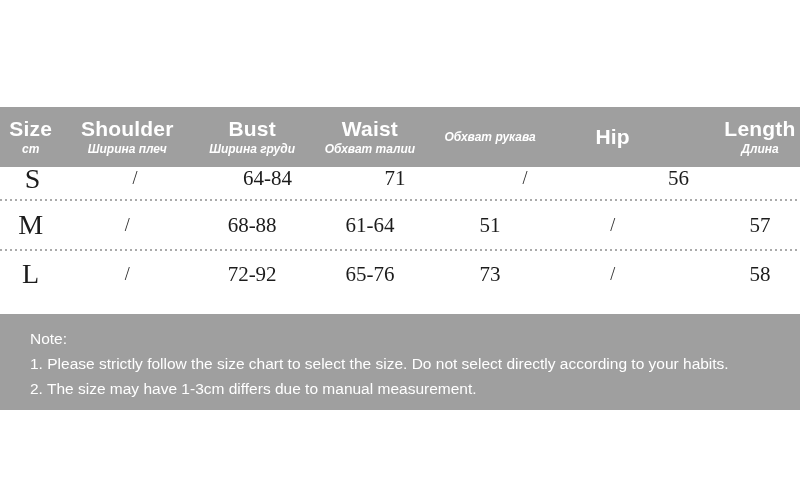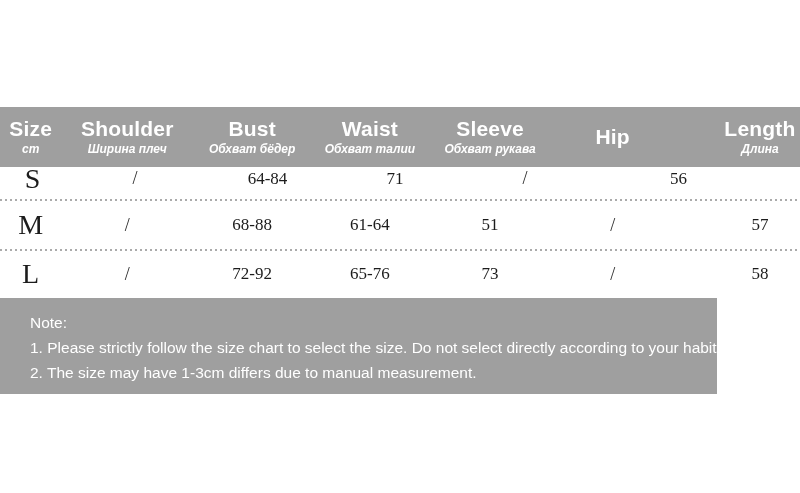--- a/index.html
+++ b/index.html
@@ -24,62 +24,61 @@
   .c3 { width:125px; } .c4 { width:130px; } .c5 { width:130px; } .c6 { width:85px;margin-left:46px; }
 
   
   .row {
     position:absolute; left:0; width:800px; display:flex; align-items:center;
     font-family:"Liberation Serif", serif; color:#1c1c1c;
   }
   .row-s { top:158px; height:41px; }
   .row-m { top:201px; height:48px; }
   .row-l { top:251px; height:46px; }
-  .cell { text-align:center; font-size:17px; }
+  .cell { text-align:center; font-size:21px; }
   .cell.size { font-size:28px; }
   .cell.slash { font-size:18px; color:#2a2a2a; }
 
   .dotline {
     position:absolute; left:0; width:800px; height:2px;
     background:repeating-linear-gradient(to right, #aaaaaa 0 2px, transparent 2px 5px);
   }
   .dot1 { top:199px; }
   .dot2 { top:249px; }
 
   
   .note-band {
-    position:absolute; top:298px; left:0; width:717px; height:96px;
+    position:absolute; top:314px; left:0; width:800px; height:96px;
     background:#9f9f9f; color:#ffffff; padding:12px 20px 0 30px;
   }
   .note-band p { font-size:15.5px; line-height:25px; white-space:nowrap; }
 </style>
 </head>
 <body>
 
 <div class="sheet">
 
   <div class="header-band">
     <div class="hcell c0">
       <span class="en">Size</span>
       <span class="sub">cm</span>
     </div>
     <div class="hcell c1">
       <span class="en">Shoulder</span>
       <span class="sub">Ширина плеч</span>
     </div>
     <div class="hcell c2">
       <span class="en">Bust</span>
-      <span class="sub">Обхват бёдер</span>
+      <span class="sub">Ширина груди</span>
     </div>
     <div class="hcell c3">
       <span class="en">Waist</span>
       <span class="sub">Обхват талии</span>
     </div>
     <div class="hcell c4">
-      <span class="en">Sleeve</span>
       <span class="sub">Обхват рукава</span>
     </div>
     <div class="hcell c5">
       <span class="en">Hip</span>
     </div>
     <div class="hcell c6">
       <span class="en">Length</span>
       <span class="sub">Длина</span>
     </div>
   </div>

